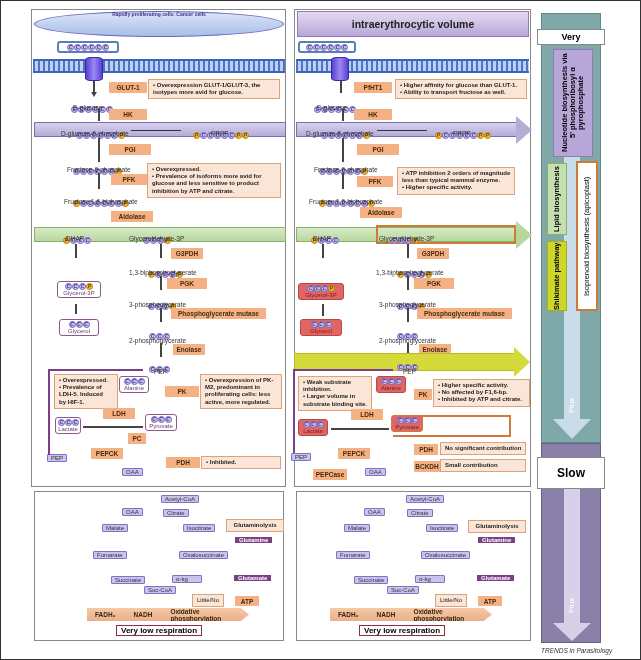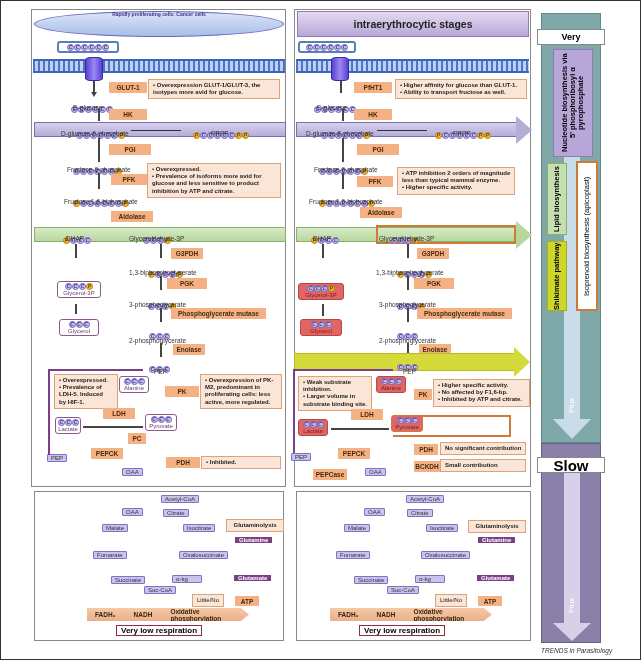--- a/index.html
+++ b/index.html
@@ -249,21 +249,21 @@
 <div class="enz" style="left:234px;top:595px;width:24px;height:10px">ATP</div>
 <div class="ox" style="left:86px;top:607px;width:162px">
     <span>FADH₂</span>
     <span>NADH</span>
     <span>Oxidative phosphorylation</span>
   </div>
 <div class="resp" style="left:115px;top:624px">Very low respiration</div>
 
 <div class="panel" style="left:293px;top:8px;width:237px;height:478px"></div>
 <div class="hdr p" style="left:296px;top:10px;width:232px;height:26px;flex-direction:column">
-  <div>intraerythrocytic stages</div>
+  <div>intraerythrocytic volume</div>
 </div>
 <div class="abs" style="left:297px;top:40px;width:58px;height:12px;border:2px solid #5a7fb8;border-radius:3px;display:flex;align-items:center;justify-content:center">
   <span class="chain">
       <i class="c">C</i>
       <i class="c">C</i>
       <i class="c">C</i>
       <i class="c">C</i>
       <i class="c">C</i>
       <i class="c">C</i>
     </span>
@@ -489,20 +489,20 @@
 <div class="abs" style="left:540px;top:12px;width:60px;height:430px;background:#7fa9a8;border:1px solid #5f8c8b"></div>
 <div class="abs" style="left:540px;top:442px;width:60px;height:200px;background:#8a7fa8;border:1px solid #6a5f8a"></div>
 <div class="abs" style="left:563px;top:90px;width:16px;height:330px;background:#c9dcea"></div>
 <div class="abs" style="left:552px;top:418px;width:0;height:0;border-left:19px solid transparent;border-right:19px solid transparent;border-top:20px solid #c9dcea"></div>
 <div class="abs" style="left:563px;top:460px;width:16px;height:165px;background:#d7d0e8"></div>
 <div class="abs" style="left:552px;top:622px;width:0;height:0;border-left:19px solid transparent;border-right:19px solid transparent;border-top:18px solid #d7d0e8"></div>
 <div class="vert" style="left:563px;top:390px;width:16px;height:28px;color:#fff;font-weight:normal">Flux</div>
 <div class="vert" style="left:563px;top:590px;width:16px;height:28px;color:#fff;font-weight:normal">Flux</div>
 
 <div class="abs" style="left:536px;top:28px;width:68px;height:16px;background:#fff;border:1px solid #888;font-weight:bold;font-size:9px;display:flex;align-items:center;justify-content:center">Very</div>
-<div class="abs" style="left:536px;top:456px;width:68px;height:16px;background:#fff;border:1px solid #888;font-weight:bold;font-size:15px;display:flex;align-items:center;justify-content:center">Slow</div>
+<div class="abs" style="left:536px;top:456px;width:68px;height:32px;background:#fff;border:1px solid #888;font-weight:bold;font-size:12px;display:flex;align-items:center;justify-content:center">Slow</div>
 
 <div class="vert" style="left:552px;top:48px;width:40px;height:108px;background:#b8a6d8;border:1px solid #8e7bb5;font-size:7.5px">Nucleotide biosynthesis via 5' phosphoribosyl α pyrophosphate</div>
 <div class="vert" style="left:546px;top:162px;width:20px;height:72px;background:#c6dfb0;border:1px solid #8ab06a;font-size:7.5px">Lipid biosynthesis</div>
 <div class="vert" style="left:575px;top:160px;width:22px;height:150px;background:#fff;border:2px solid #d07a3a;font-size:7.5px;font-weight:normal">Isoprenoid biosynthesis (apicoplast)</div>
 <div class="vert" style="left:546px;top:240px;width:20px;height:70px;background:#cfd62a;border:1px solid #a8ad18;font-size:7.5px">Shikimate pathway</div>
 
 <div class="abs" style="left:540px;top:646px;font-size:6.5px;font-style:italic;color:#333">TRENDS in Parasitology</div>
 
 </body></html>

